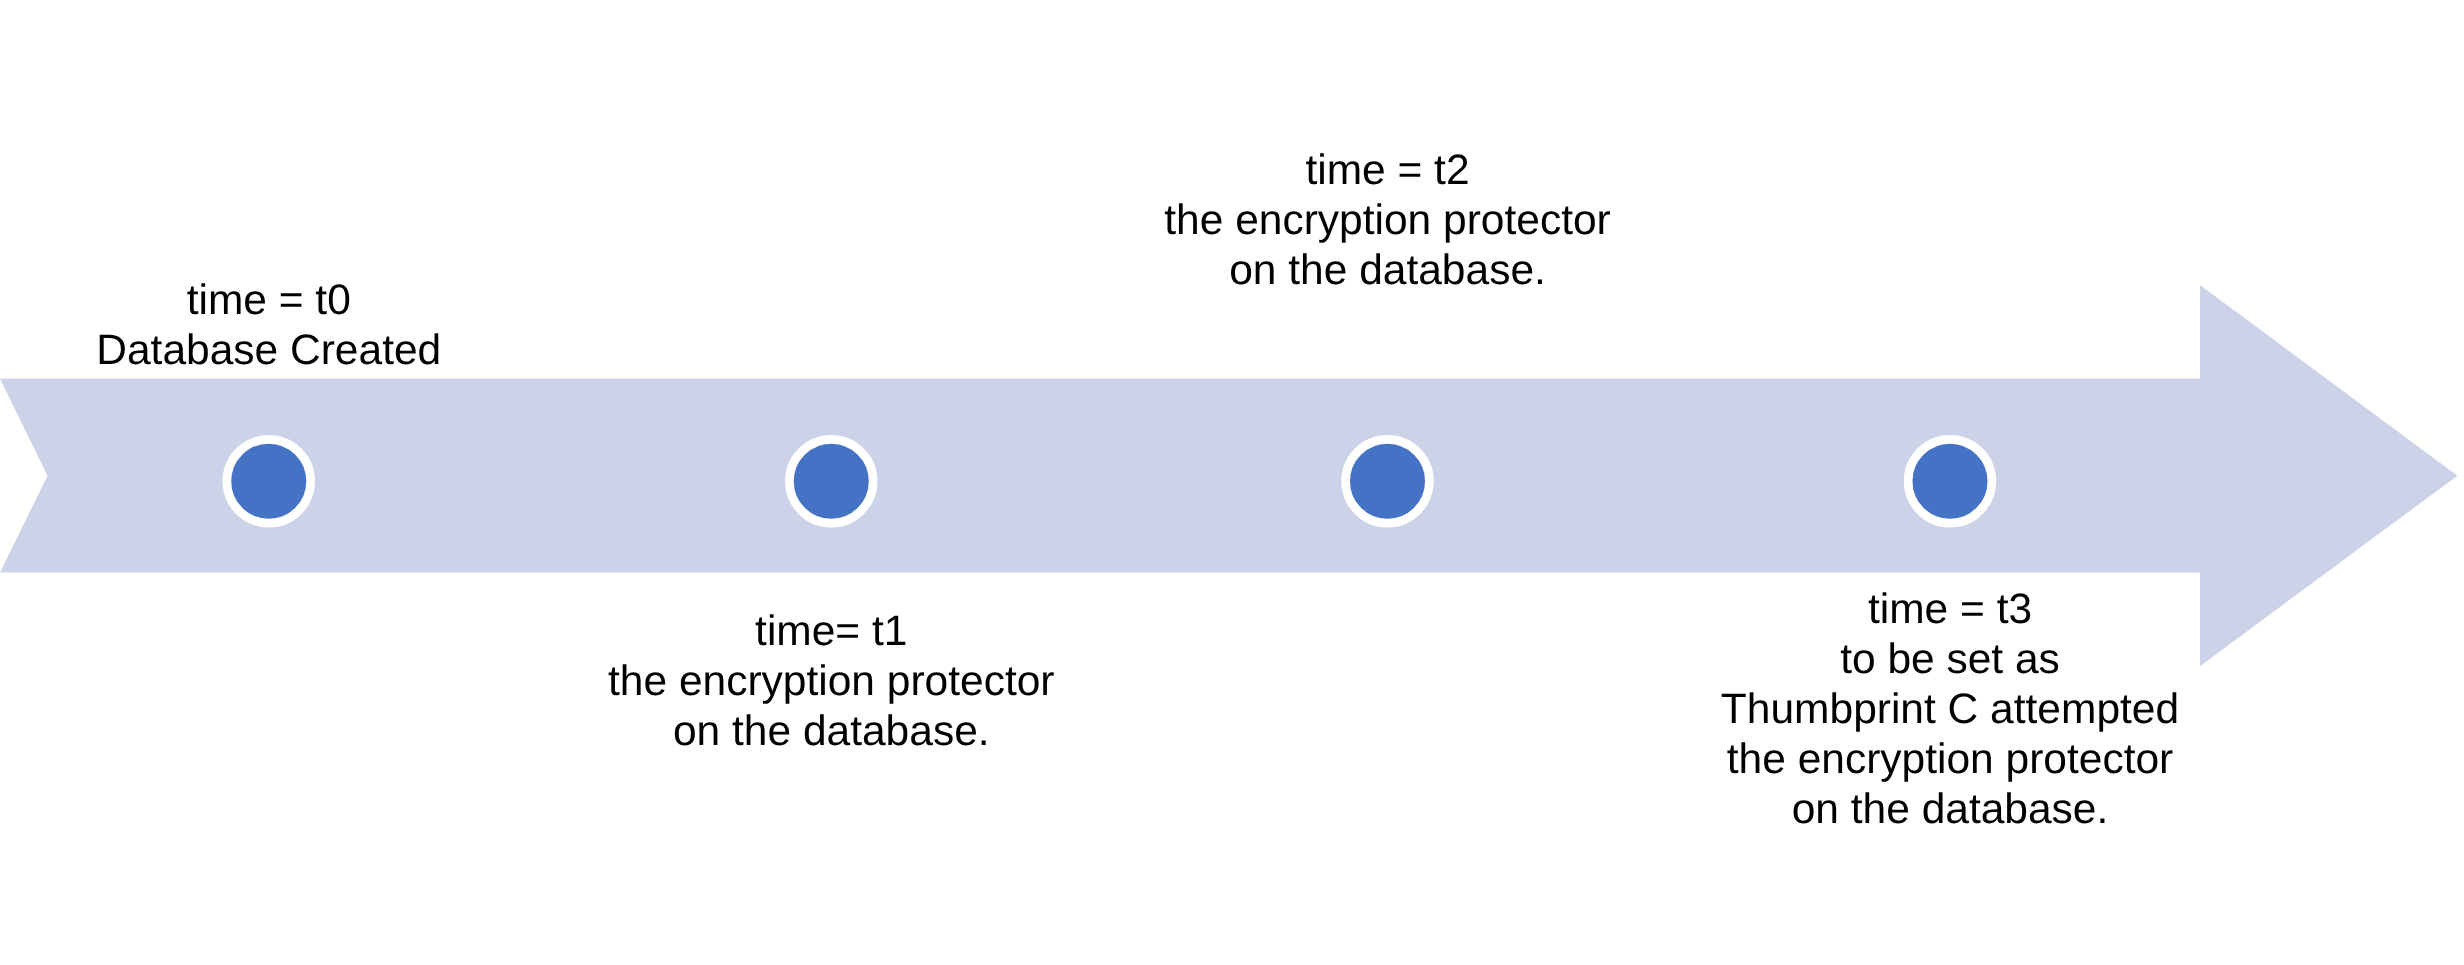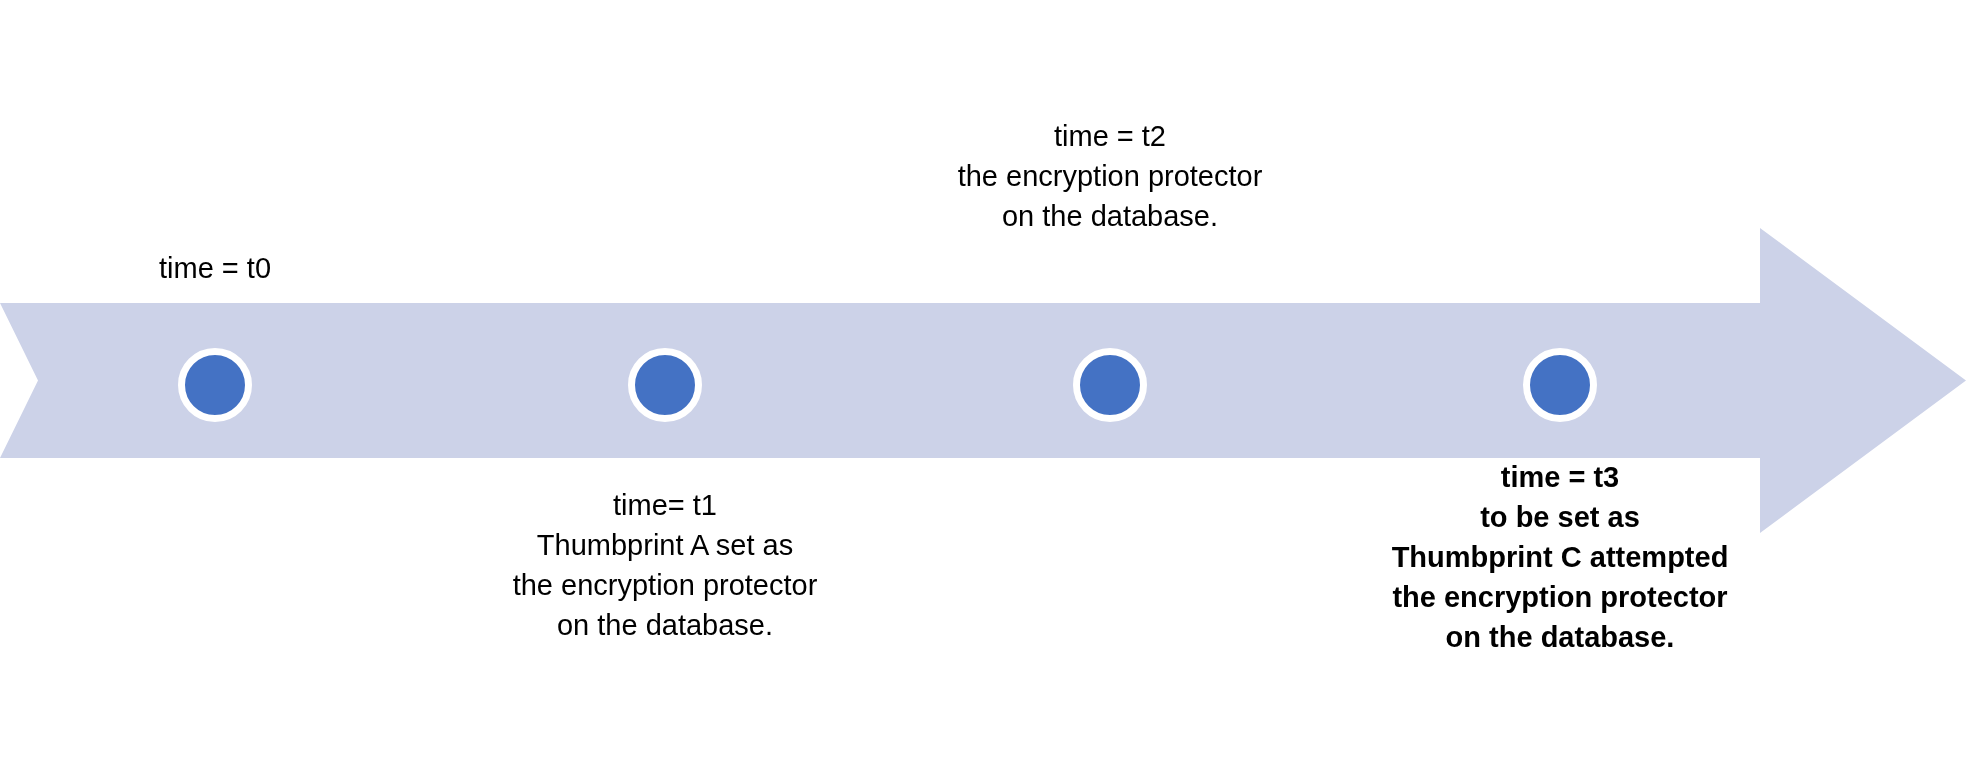--- a/index.html
+++ b/index.html
@@ -32,60 +32,60 @@
     border-radius: 50%;
     background: #4472C4;
     border: 7px solid #ffffff;
     box-sizing: border-box;
     transform: translate(-50%, -50%);
   }
   .label-block {
     position: absolute;
     text-align: center;
     color: #000000;
-    font-size: 29px;
+    font-size: 34px;
     line-height: 40px;
     white-space: nowrap;
     transform: translateX(-50%);
   }
   .label-block .label-line {
     display: block;
   }
 </style>
 </head>
 <body>
 
 <div id="canvas" style="background: rgb(255, 255, 255);">
 
   <svg id="arrow-band" viewBox="0 0 1971 772" aria-hidden="true">
     <polygon id="arrow-shape" points="0,303 38,380.5 0,458 1760,458 1760,533 1966,380.5 1760,228 1760,303" fill="#CCD2E8"></polygon>
   </svg>
 
-  <div class="label-block" style="left:215px; top:248px;">
+  <div class="label-block" style="left:215px; top:220px;">
     <span class="label-line">time = t0</span>
+    <span class="label-line">Database Created</span>
   </div>
   <div class="milestone-marker" style="left: 215px; top: 385px; width: 74px; height: 74px; background: rgb(68, 114, 196); border-color: rgb(255, 255, 255);"></div>
 
   <div class="milestone-marker" style="left: 665px; top: 385px; width: 74px; height: 74px; background: rgb(68, 114, 196); border-color: rgb(255, 255, 255);"></div>
   <div class="label-block" style="left:665px; top:485px;">
     <span class="label-line">time= t1</span>
-    <span class="label-line">Thumbprint A set as</span>
     <span class="label-line">the encryption protector</span>
     <span class="label-line">on the database.</span>
   </div>
 
   <div class="label-block" style="left:1110px; top:116px;">
     <span class="label-line">time = t2</span>
     <span class="label-line">the encryption protector</span>
     <span class="label-line">on the database.</span>
   </div>
   <div class="milestone-marker" style="left: 1110px; top: 385px; width: 74px; height: 74px; background: rgb(68, 114, 196); border-color: rgb(255, 255, 255);"></div>
 
   <div class="milestone-marker" style="left: 1560px; top: 385px; width: 74px; height: 74px; background: rgb(68, 114, 196); border-color: rgb(255, 255, 255);"></div>
-  <div class="label-block" style="left:1560px; top:457px;font-weight:bold;">
+  <div class="label-block" style="left:1560px; top:467px;">
     <span class="label-line">time = t3</span>
     <span class="label-line">to be set as</span>
     <span class="label-line">Thumbprint C attempted</span>
     <span class="label-line">the encryption protector</span>
     <span class="label-line">on the database.</span>
   </div>
 
 </div>
 
 </body></html>

